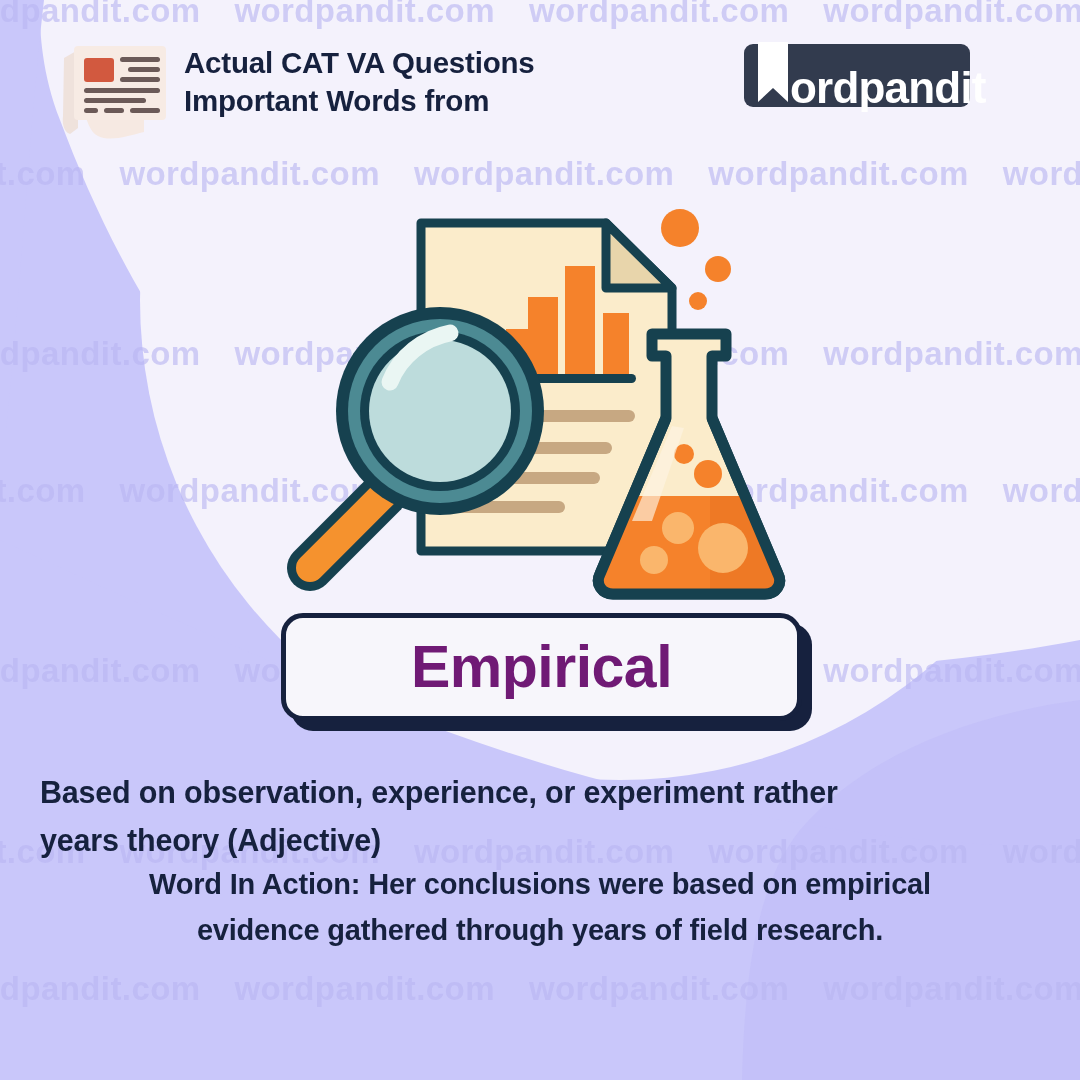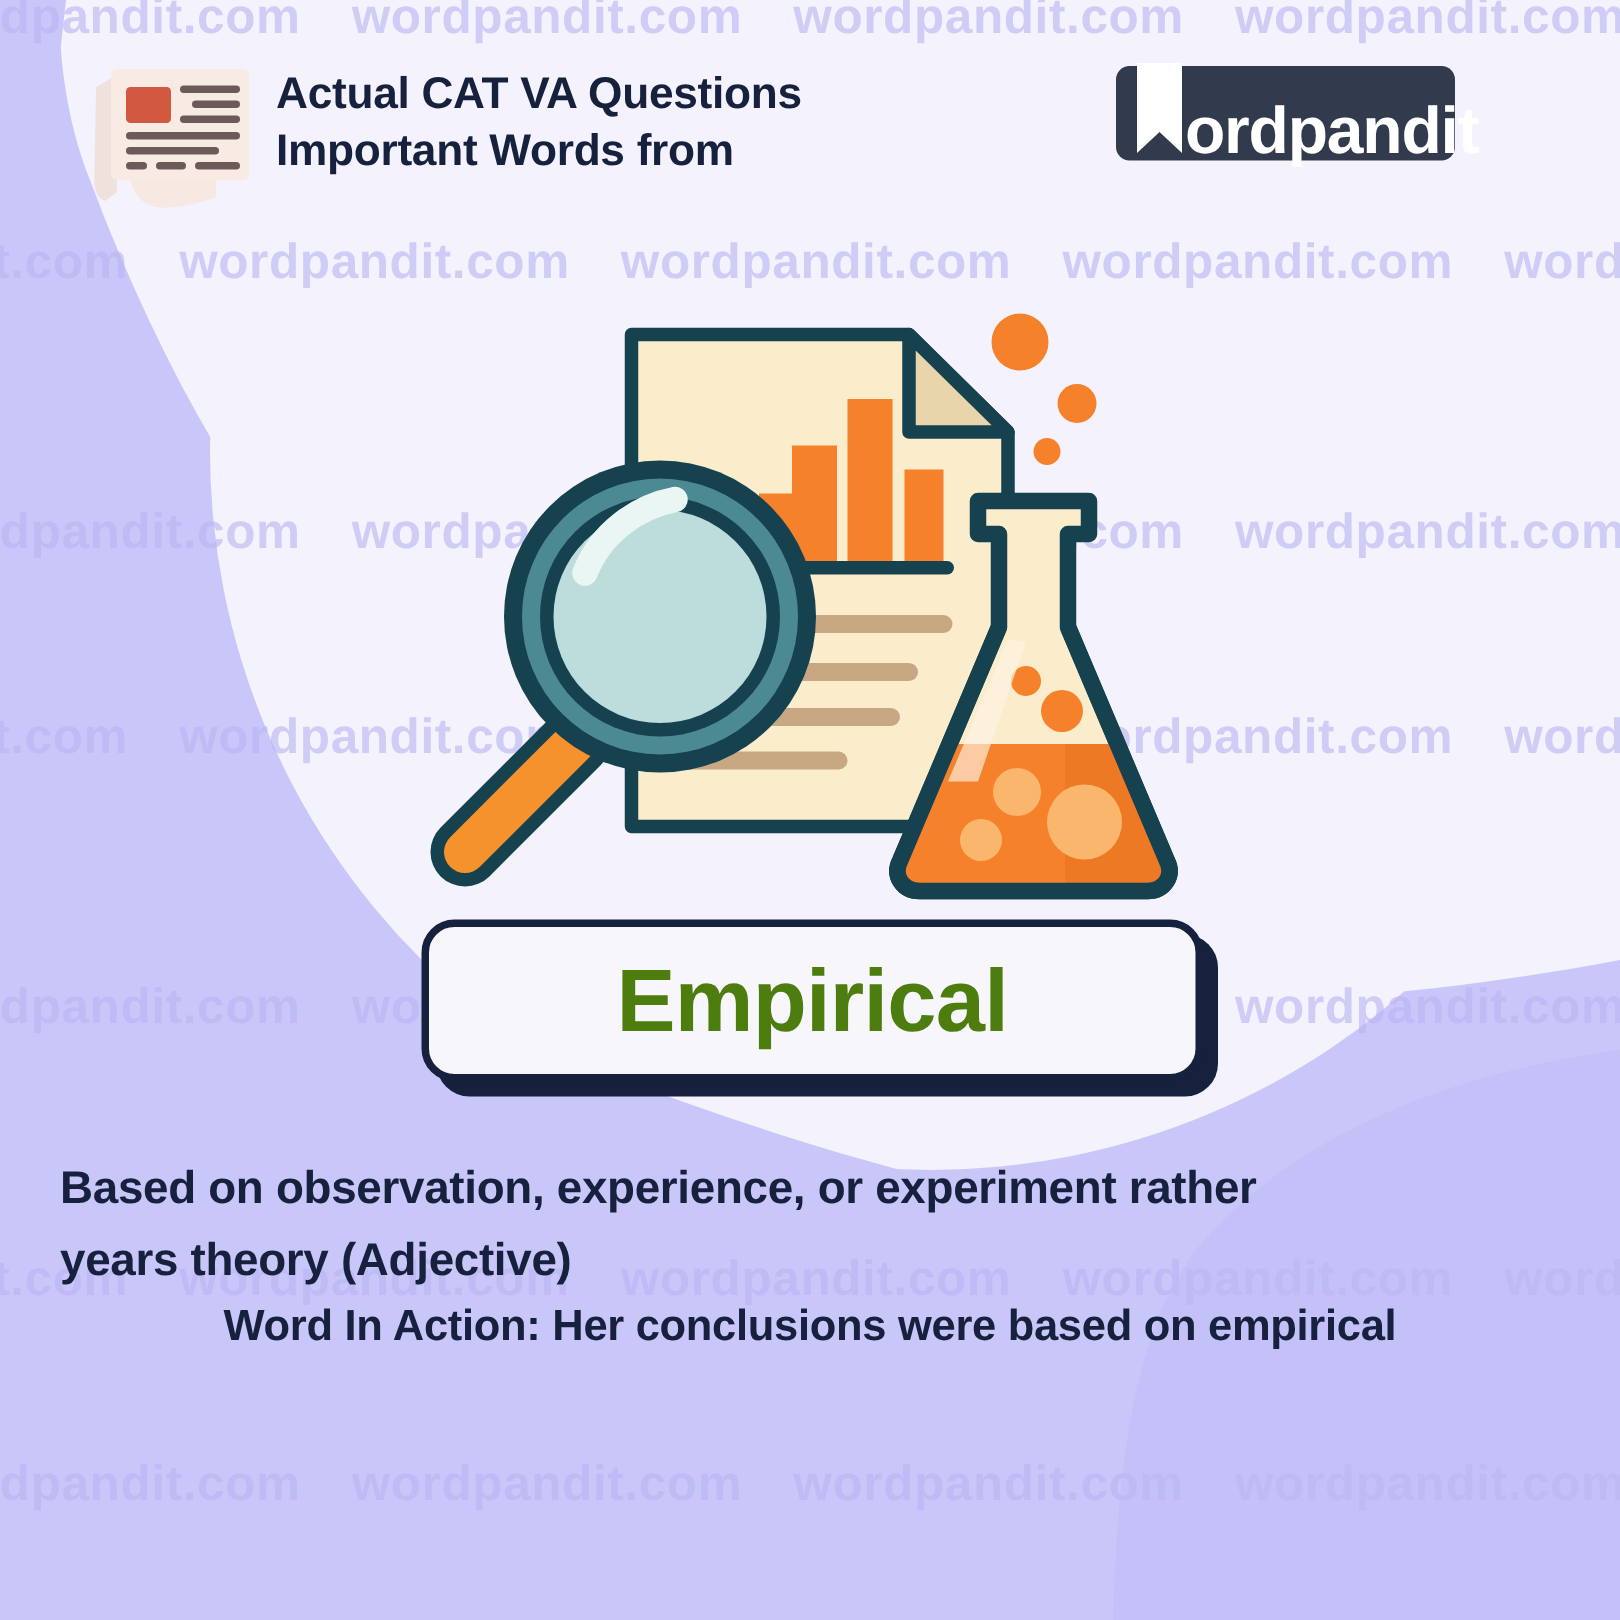--- a/index.html
+++ b/index.html
@@ -124,21 +124,21 @@
     border: 5px solid #16213e;
     border-radius: 22px;
     box-shadow: 10px 10px 0 0 #16213e;
     display: flex;
     align-items: center;
     justify-content: center;
   }
   .word-text {
     font-size: 59px;
     font-weight: 700;
-    color: #4d7c0f;
+    color: #701a75;
     letter-spacing: -0.5px;
     line-height: 1;
   }
 
   
   .definition {
     position: absolute;
     left: 40px;
     top: 768px;
     width: 1000px;
@@ -309,15 +309,16 @@
     <span class="word-text">Empirical</span>
   </div>
 
   <div class="definition">
     <div class="def-line">Based on observation, experience, or experiment rather</div>
     <div class="def-line">years theory (Adjective)</div>
   </div>
 
   <div class="usage">
     <div class="usage-line">Word In Action: Her conclusions were based on empirical</div>
+    <div class="usage-line">evidence gathered through years of field research.</div>
   </div>
 
 </div>
 
 </body></html>

